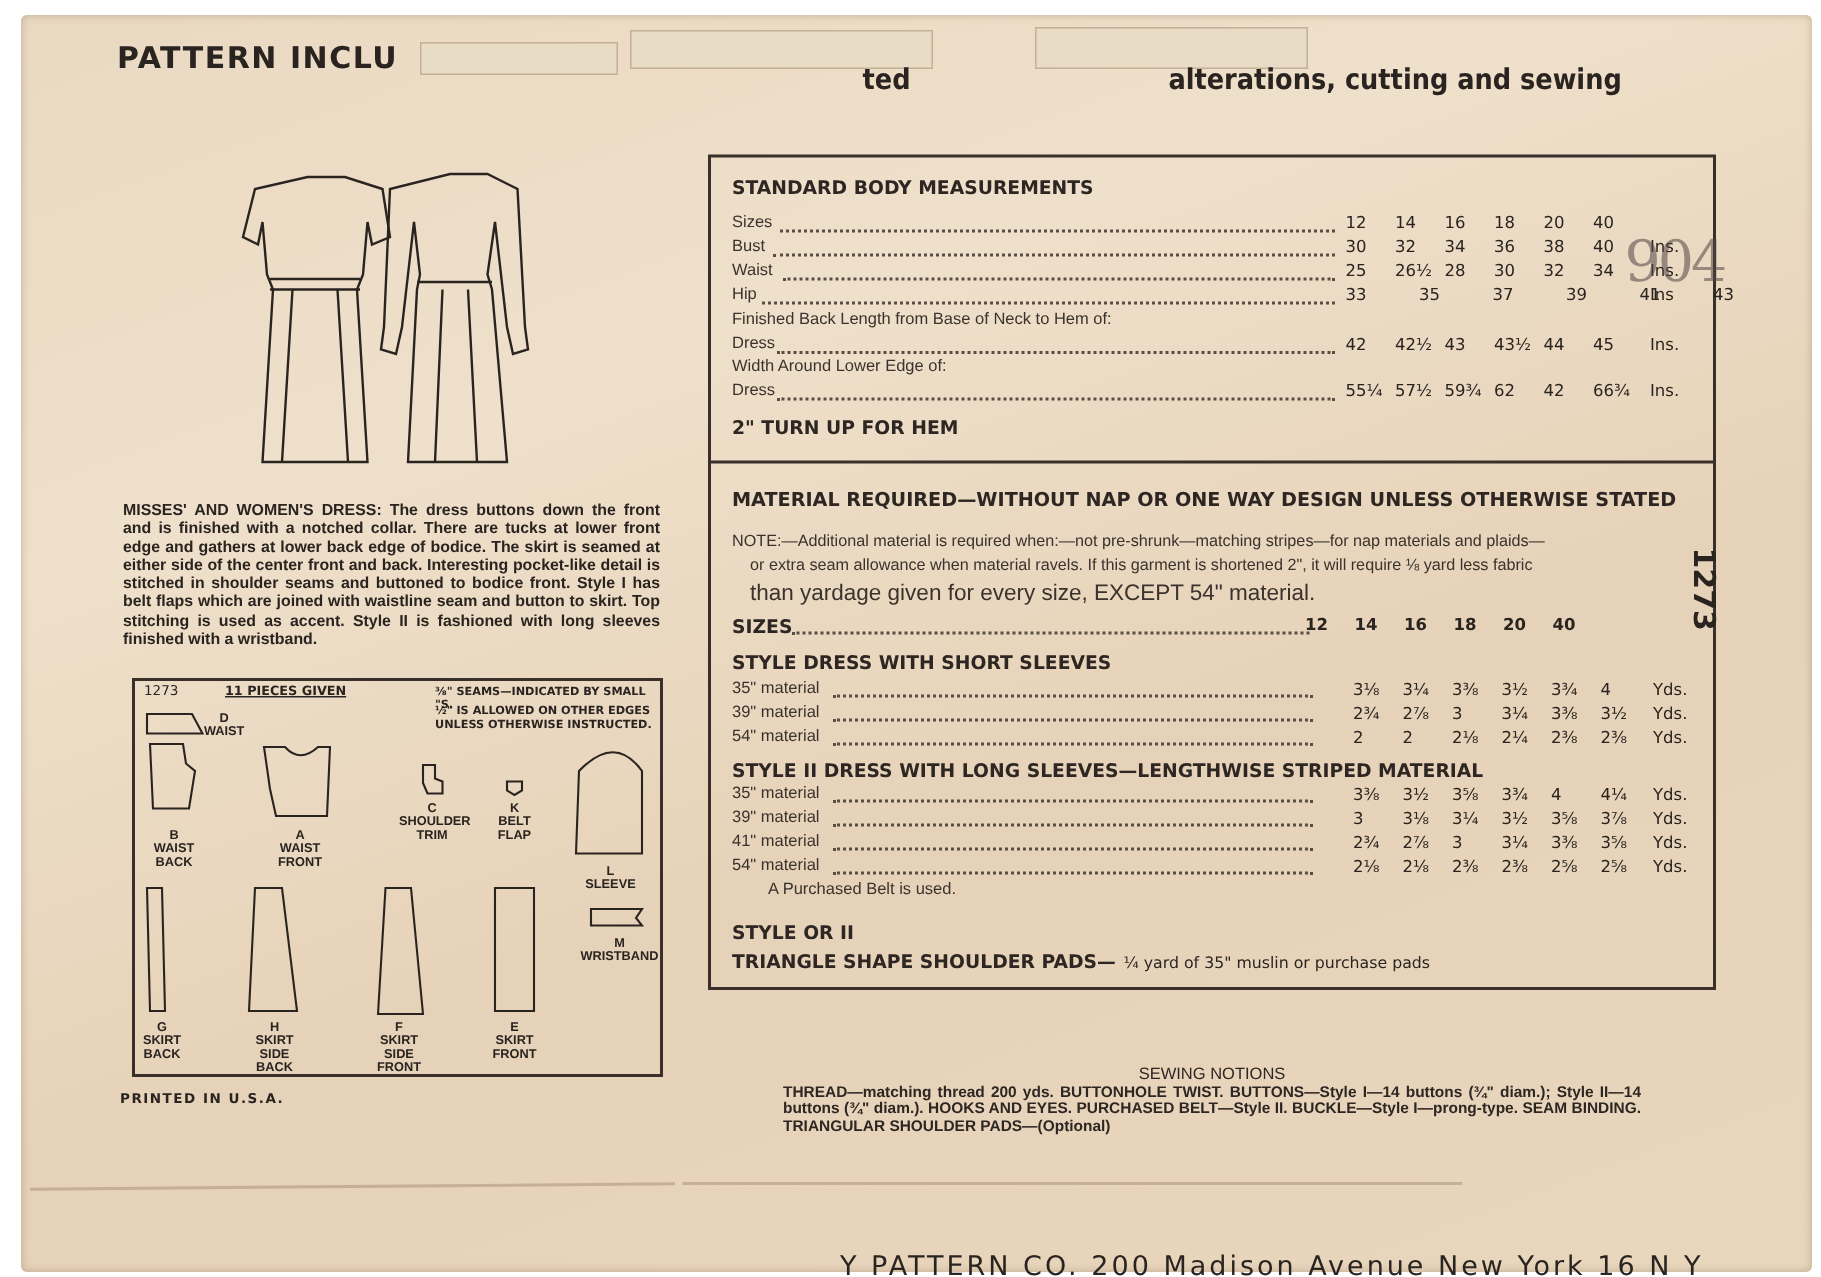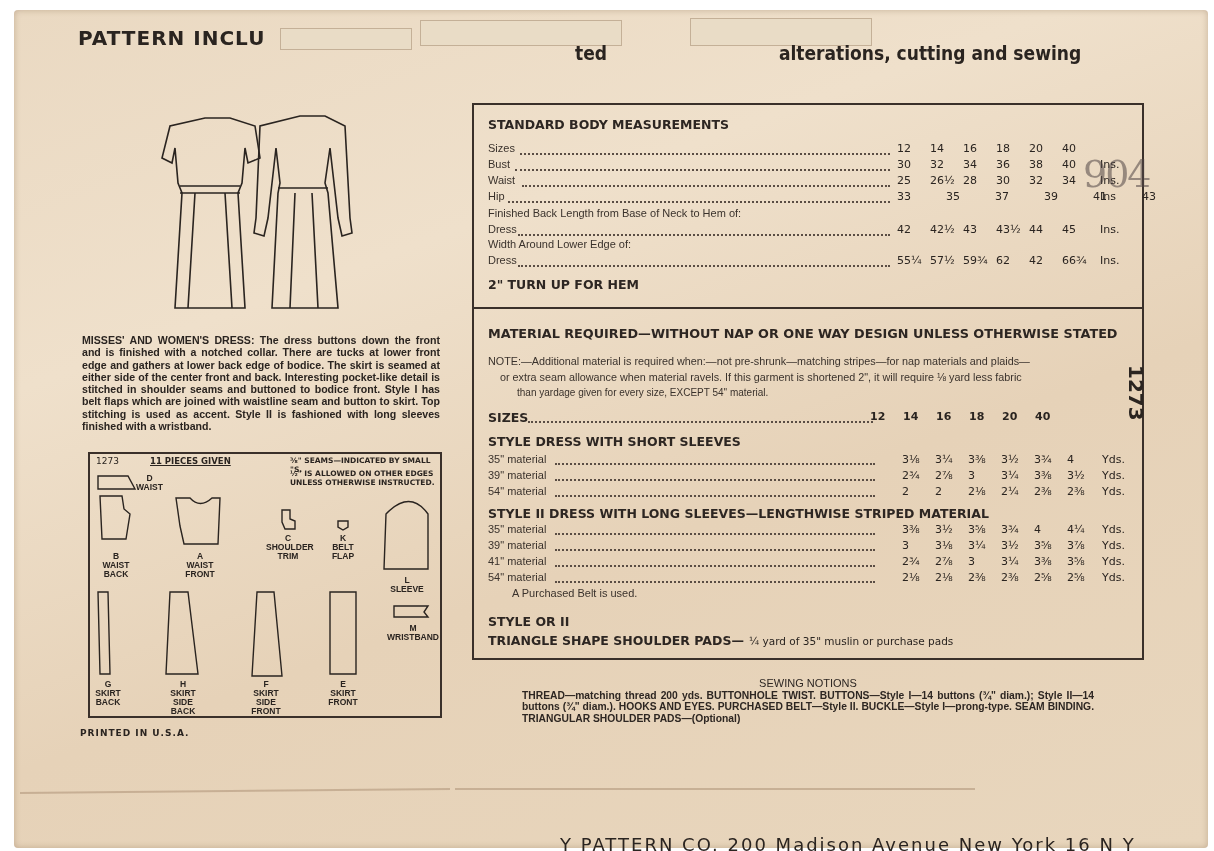--- a/index.html
+++ b/index.html
@@ -213,21 +213,21 @@
   </div>
 <div class="unit" style="left:1100px;top:254px;">Ins.</div>
 
 <div class="abs sec-title" style="left:488px;top:277px;">2" TURN UP FOR HEM</div>
 
 <div class="stamp">904</div>
 
 <div class="abs sec-title" style="left:488px;top:326px;font-size:12.8px;">MATERIAL REQUIRED—WITHOUT NAP OR ONE WAY DESIGN UNLESS OTHERWISE STATED</div>
 <div class="row" style="left:488px;top:355px;font-size:10.8px;">NOTE:—Additional material is required when:—not pre-shrunk—matching stripes—for nap materials and plaids—</div>
 <div class="row" style="left:500px;top:371px;font-size:10.8px;">or extra seam allowance when material ravels.  If this garment is shortened 2", it will require ⅛ yard less fabric</div>
-<div class="row" style="left:517px;top:387px;font-size:10px;">than yardage given for every size, EXCEPT 54" material.</div>
+<div class="row" style="left:500px;top:387px;font-size:15px;">than yardage given for every size, EXCEPT 54" material.</div>
 
 <div class="abs sec-title" style="left:488px;top:410px;">SIZES</div>
 <div class="dots" style="left:528px;top:421px;width:345px;"></div>
 <div class="vals" style="left:870px;top:410px;font-weight:bold;">
     <span>12</span>
     <span>14</span>
     <span>16</span>
     <span>18</span>
     <span>20</span>
     <span>40</span>
@@ -325,17 +325,17 @@
 
 <div class="abs sec-title" style="left:488px;top:614px;">STYLE  OR II</div>
 <div class="abs" style="left:488px;top:630px;white-space:nowrap;">
   <span class="sec-title">TRIANGLE SHAPE SHOULDER PADS—</span>
   <span style="font-size:10.5px;">¼ yard of 35" muslin or purchase pads</span>
 </div>
 
 <div class="vnum">1273</div>
 
 <div class="notions">
-  <div style="text-align:center;font-weight:normal;font-size:11px;">SEWING NOTIONS</div>
+  <div style="text-align:center;font-weight:normal;font-size:11px;margin-top:33px;">SEWING NOTIONS</div>
   <div style="text-align:justify;">THREAD—matching thread 200 yds.  BUTTONHOLE TWIST.  BUTTONS—Style I—14 buttons (¾" diam.); Style II—14 buttons (¾" diam.).  HOOKS AND EYES.  PURCHASED BELT—Style II.  BUCKLE—Style I—prong-type.  SEAM BINDING.  TRIANGULAR SHOULDER PADS—(Optional)</div>
 </div>
 
 <div class="bottom-line">Y PATTERN CO.   200 Madison Avenue  New York 16  N  Y</div>
 
 </body></html>

